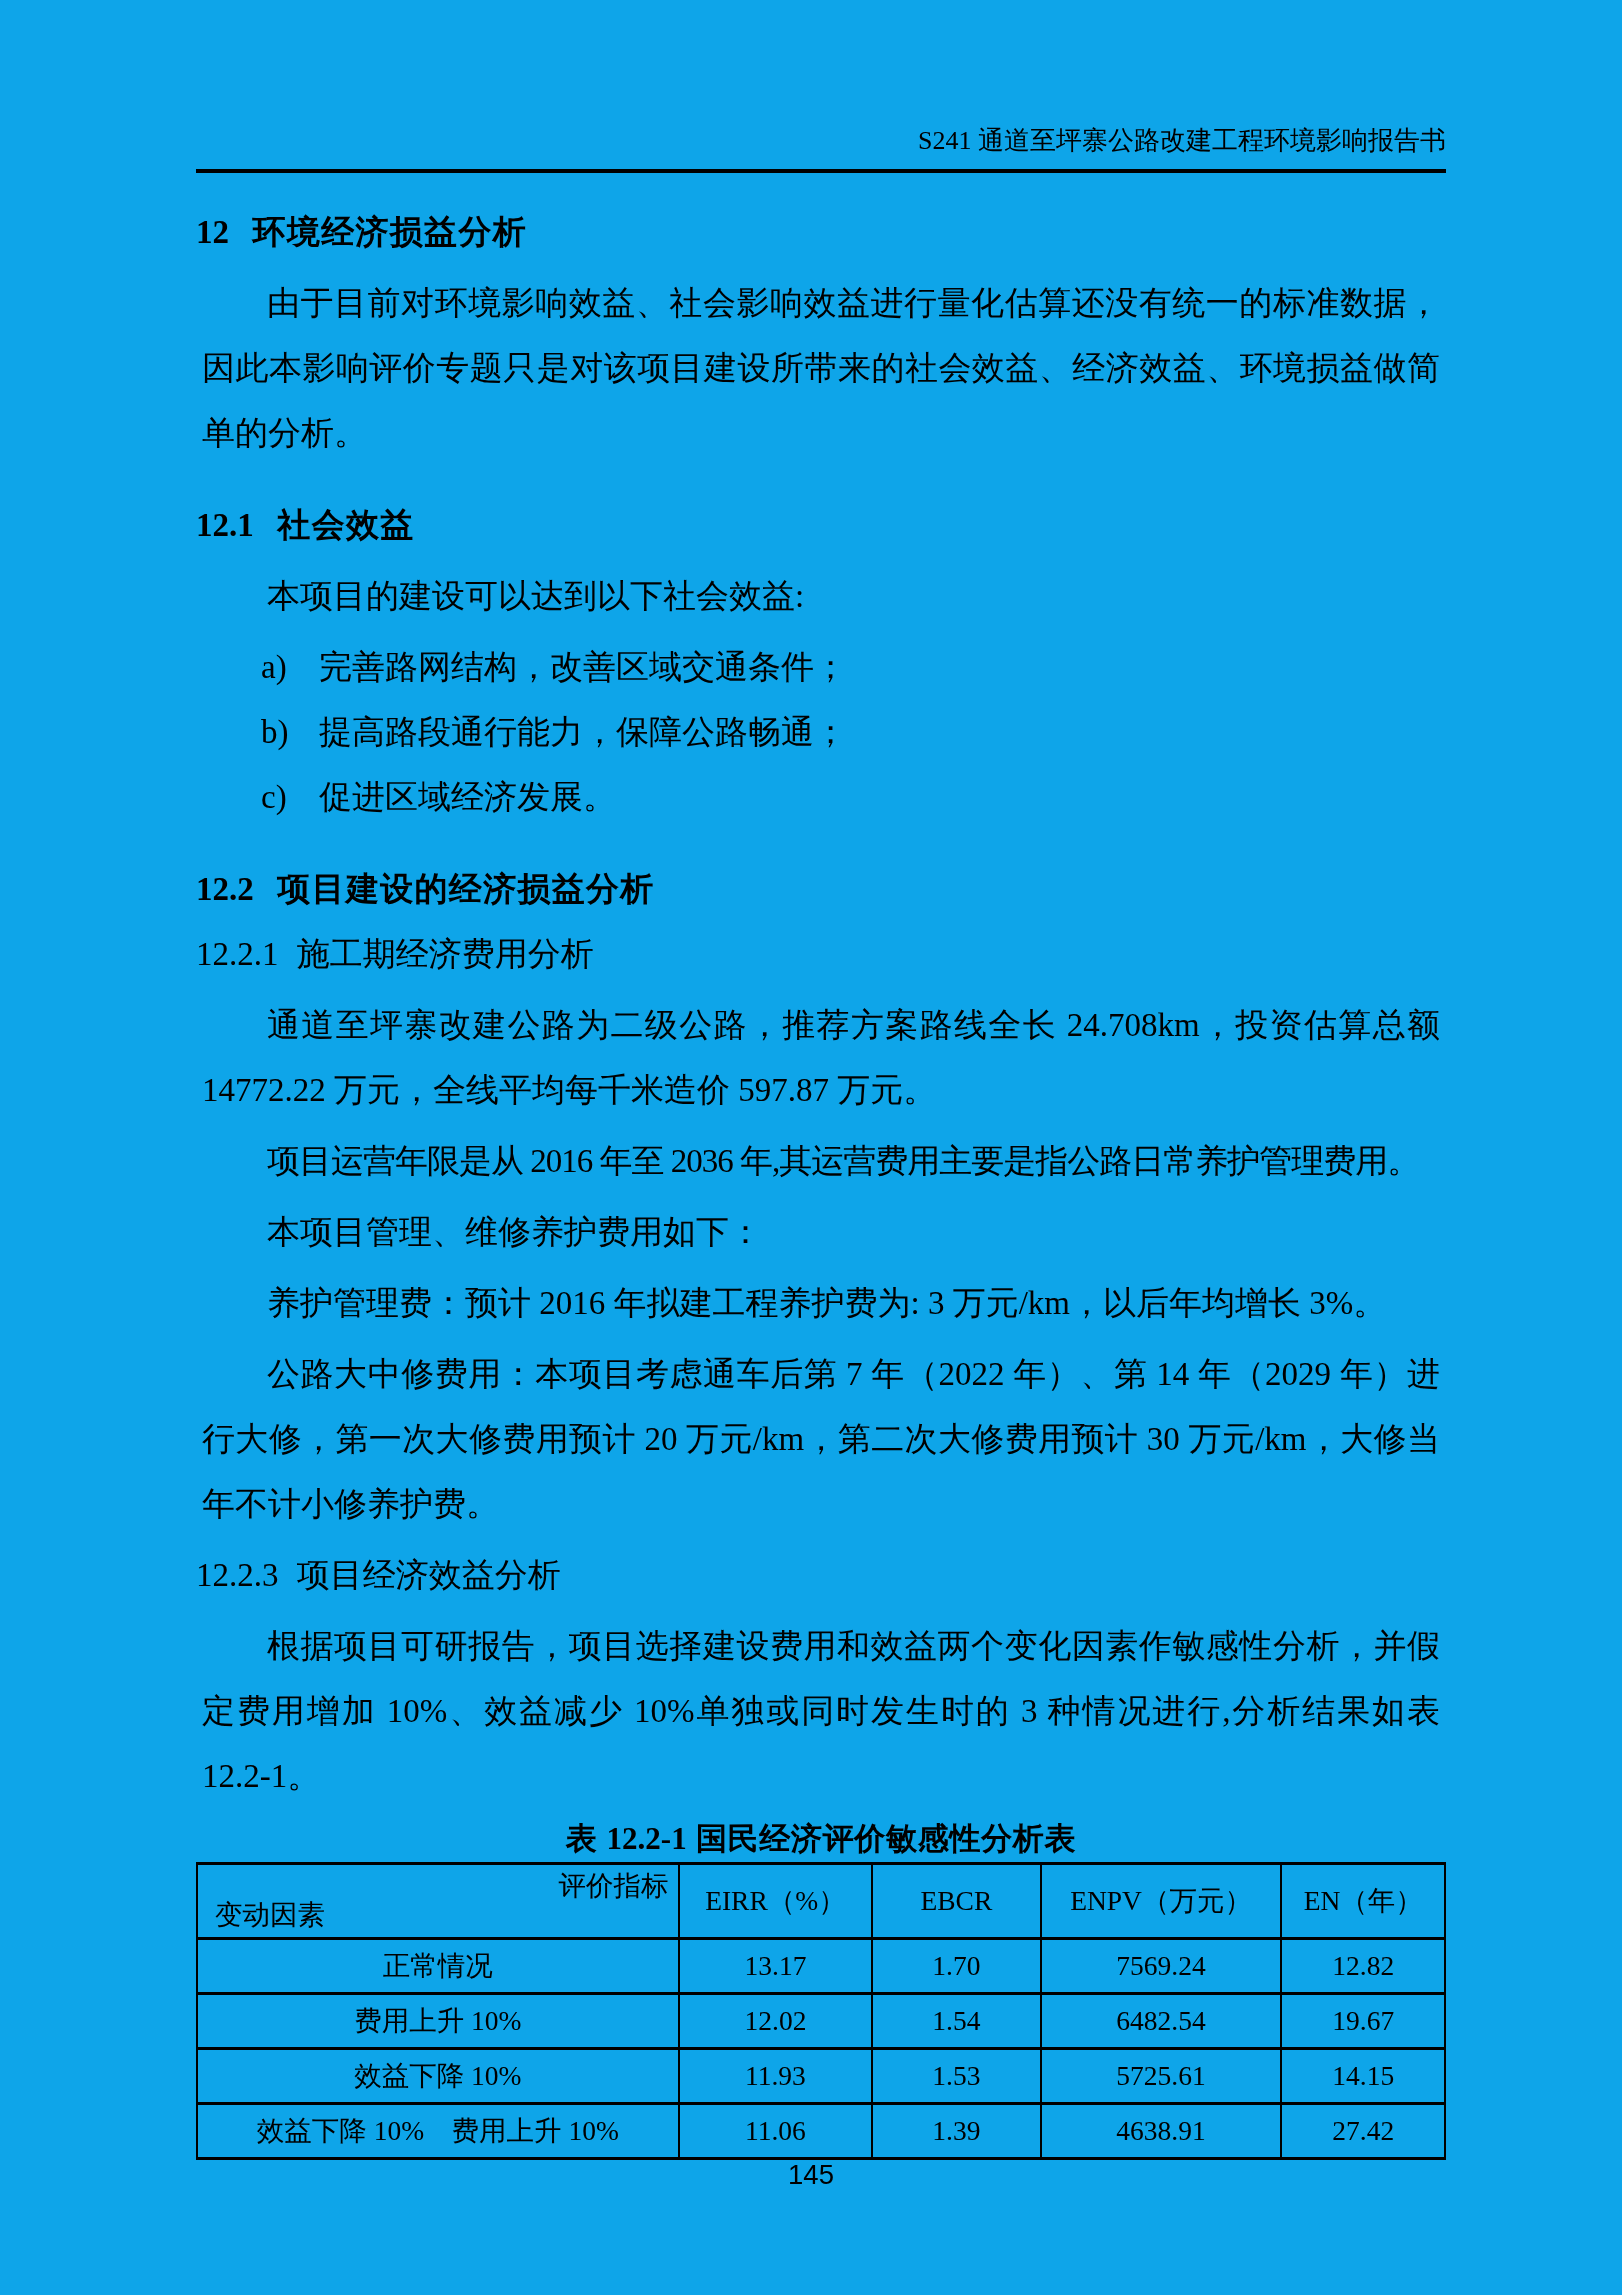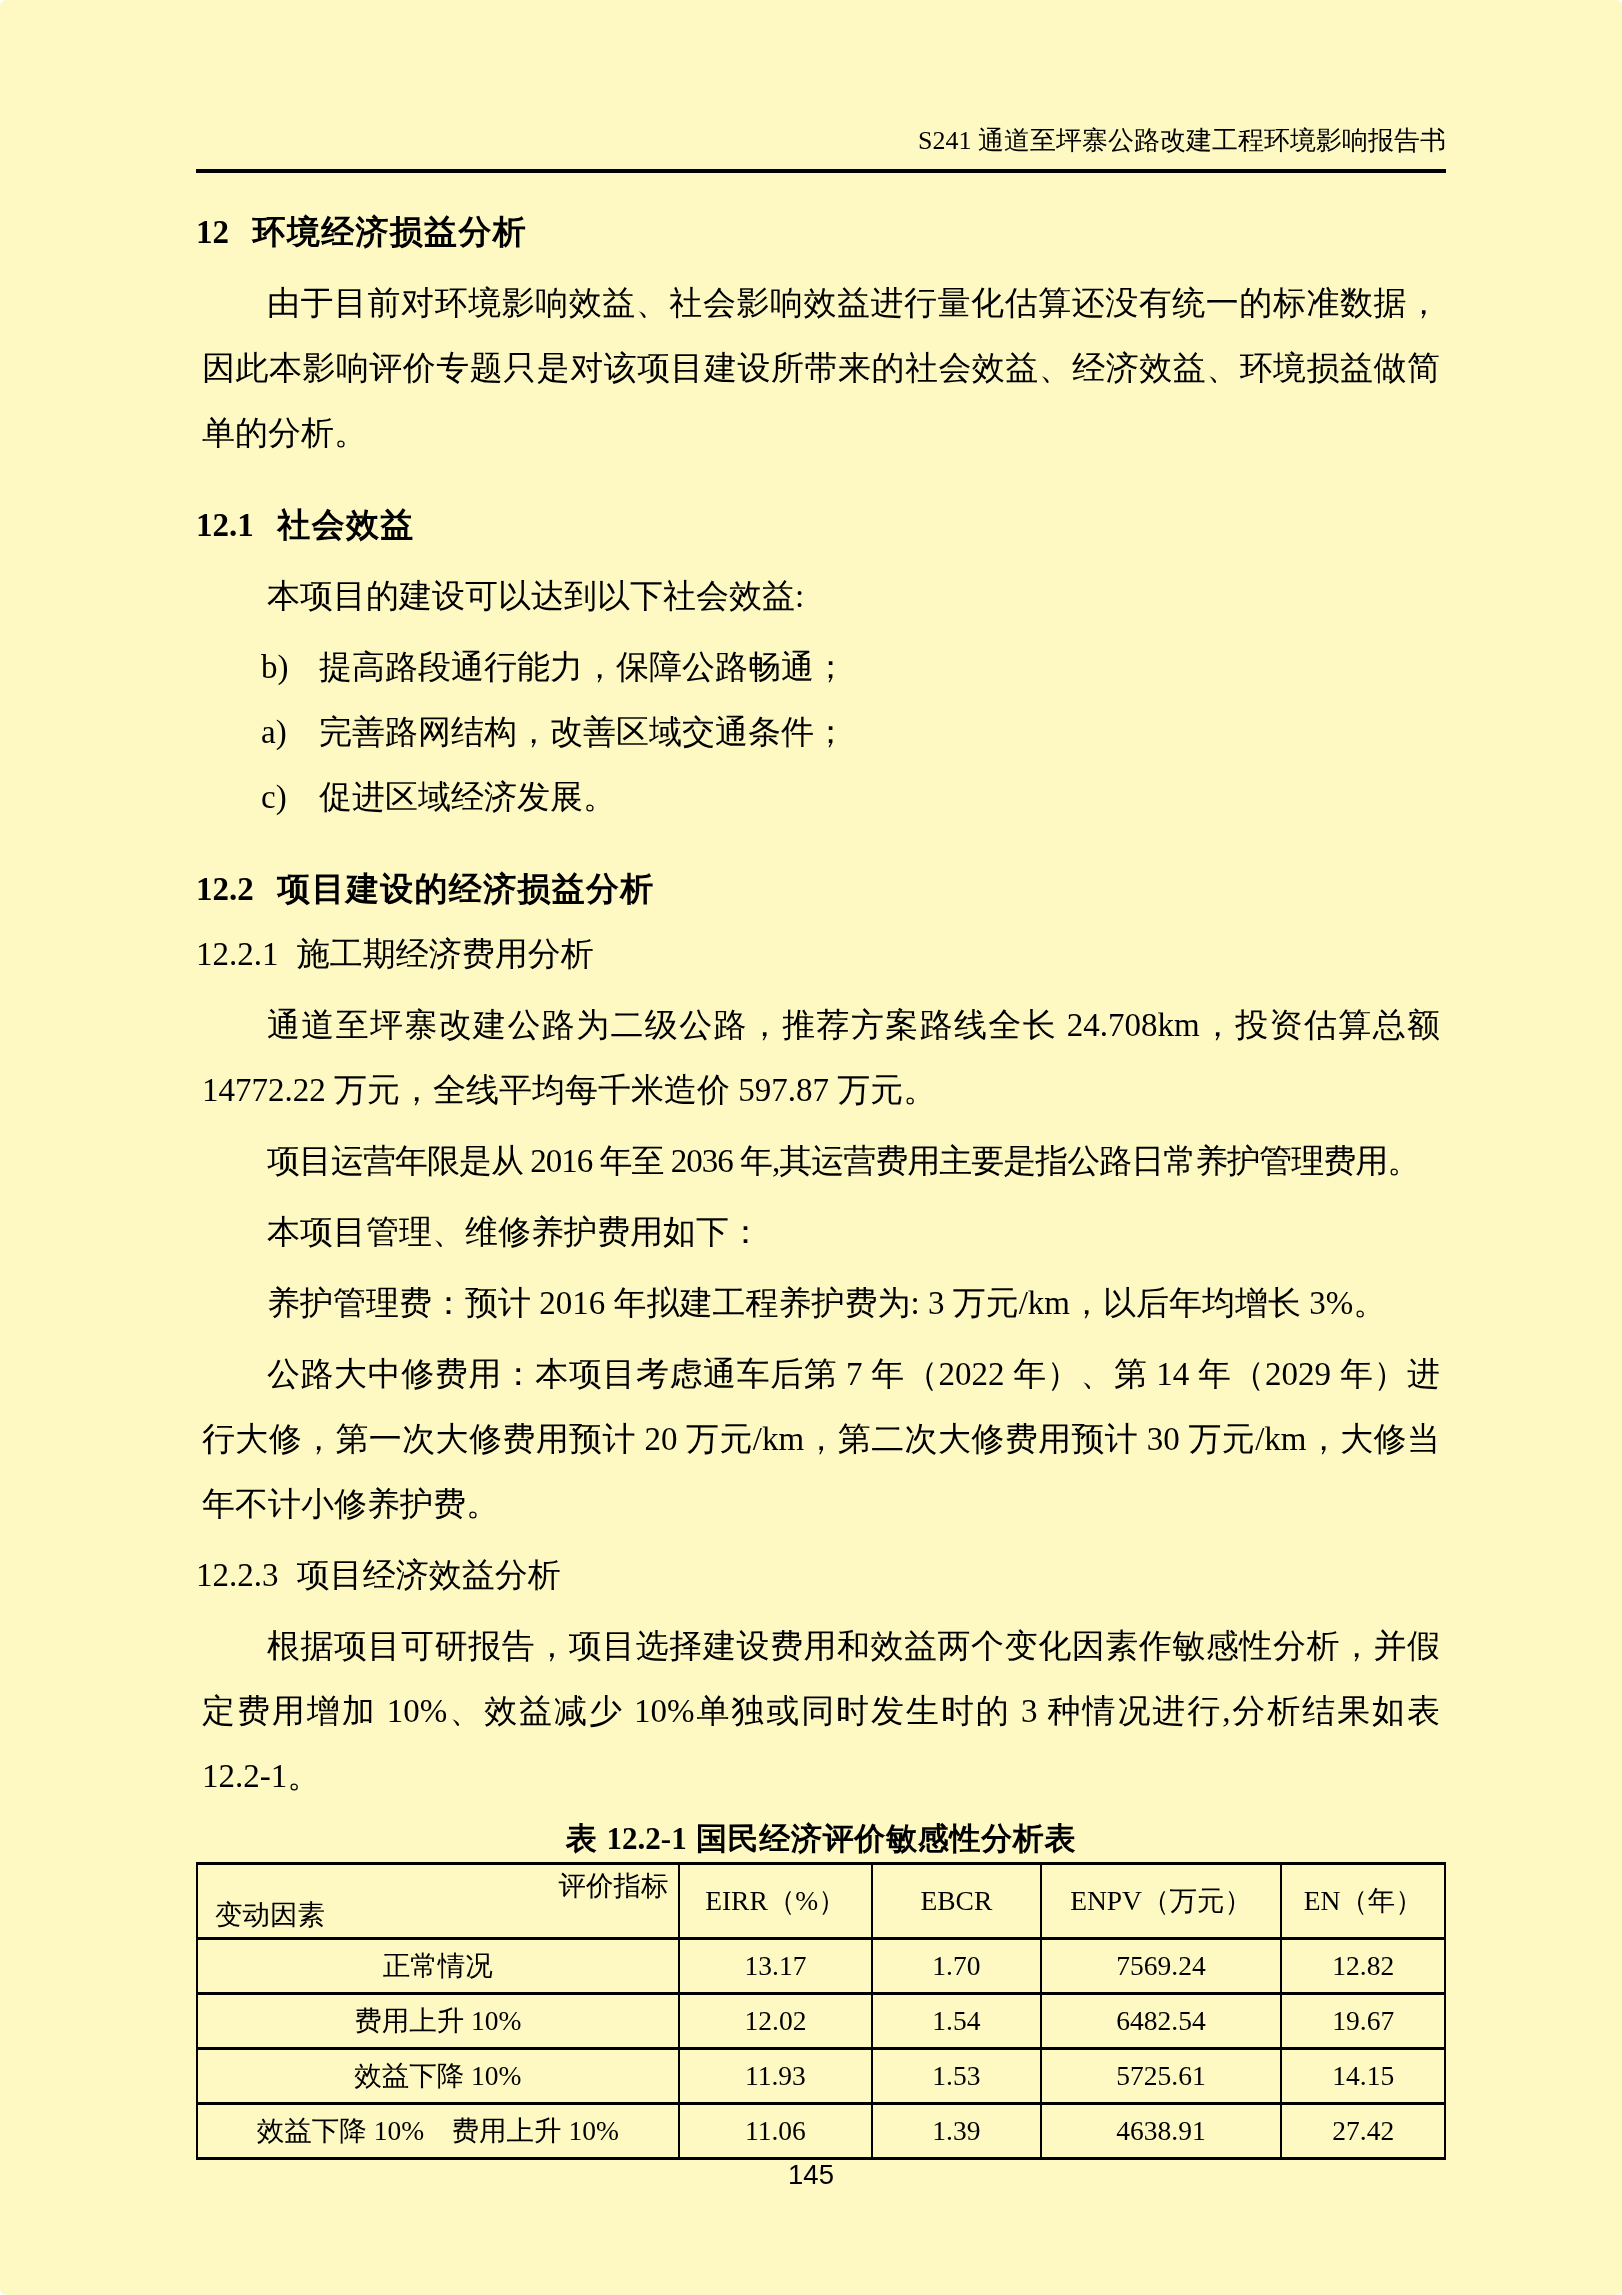--- a/index.html
+++ b/index.html
@@ -1,24 +1,23 @@
 <!DOCTYPE html>
 <html style="font-size:10.5px"><head>
 <meta charset="utf-8">
 <style>
   html, body { margin: 0; padding: 0; background: #ffffff; }
   .page {
     position: relative;
     width: 1622px;
     height: 2295px;
-    background: #fef9c3;
+    background: #0ea5e9;
     color: #000000;
     font-family: "Liberation Serif", "DejaVu Serif", serif;
     overflow: hidden;
-    border-radius: 6px;
   }
   .content {
     position: absolute;
     left: 196px;
     top: 0;
     width: 1250px;
   }
   .doc-header {
     margin-top: 124px;
     text-align: right;
@@ -110,22 +109,22 @@
     <div class="header-rule"></div>
 
     <h2 class="h1"><span class="h-num">12</span><span class="h-cn">环境经济损益分析</span></h2>
 
     <p class="para">由于目前对环境影响效益、社会影响效益进行量化估算还没有统一的标准数据，因此本影响评价专题只是对该项目建设所带来的社会效益、经济效益、环境损益做简单的分析。</p>
 
     <h2 class="h1"><span class="h-num">12.1</span><span class="h-cn">社会效益</span></h2>
 
     <p class="para">本项目的建设可以达到以下社会效益:</p>
 
+    <p class="list-item"><span class="marker">a)</span><span>完善路网结构，改善区域交通条件；</span></p>
     <p class="list-item"><span class="marker">b)</span><span>提高路段通行能力，保障公路畅通；</span></p>
-    <p class="list-item"><span class="marker">a)</span><span>完善路网结构，改善区域交通条件；</span></p>
     <p class="list-item"><span class="marker">c)</span><span>促进区域经济发展。</span></p>
 
     <h2 class="h1"><span class="h-num">12.2</span><span class="h-cn">项目建设的经济损益分析</span></h2>
 
     <h3 class="h3"><span class="h-num">12.2.1</span><span>施工期经济费用分析</span></h3>
 
     <p class="para">通道至坪寨改建公路为二级公路，推荐方案路线全长 24.708km，投资估算总额 14772.22 万元，全线平均每千米造价 597.87 万元。</p>
 
 
     <p class="para fit">项目运营年限是从 2016 年至 2036 年,其运营费用主要是指公路日常养护管理费用。</p>

